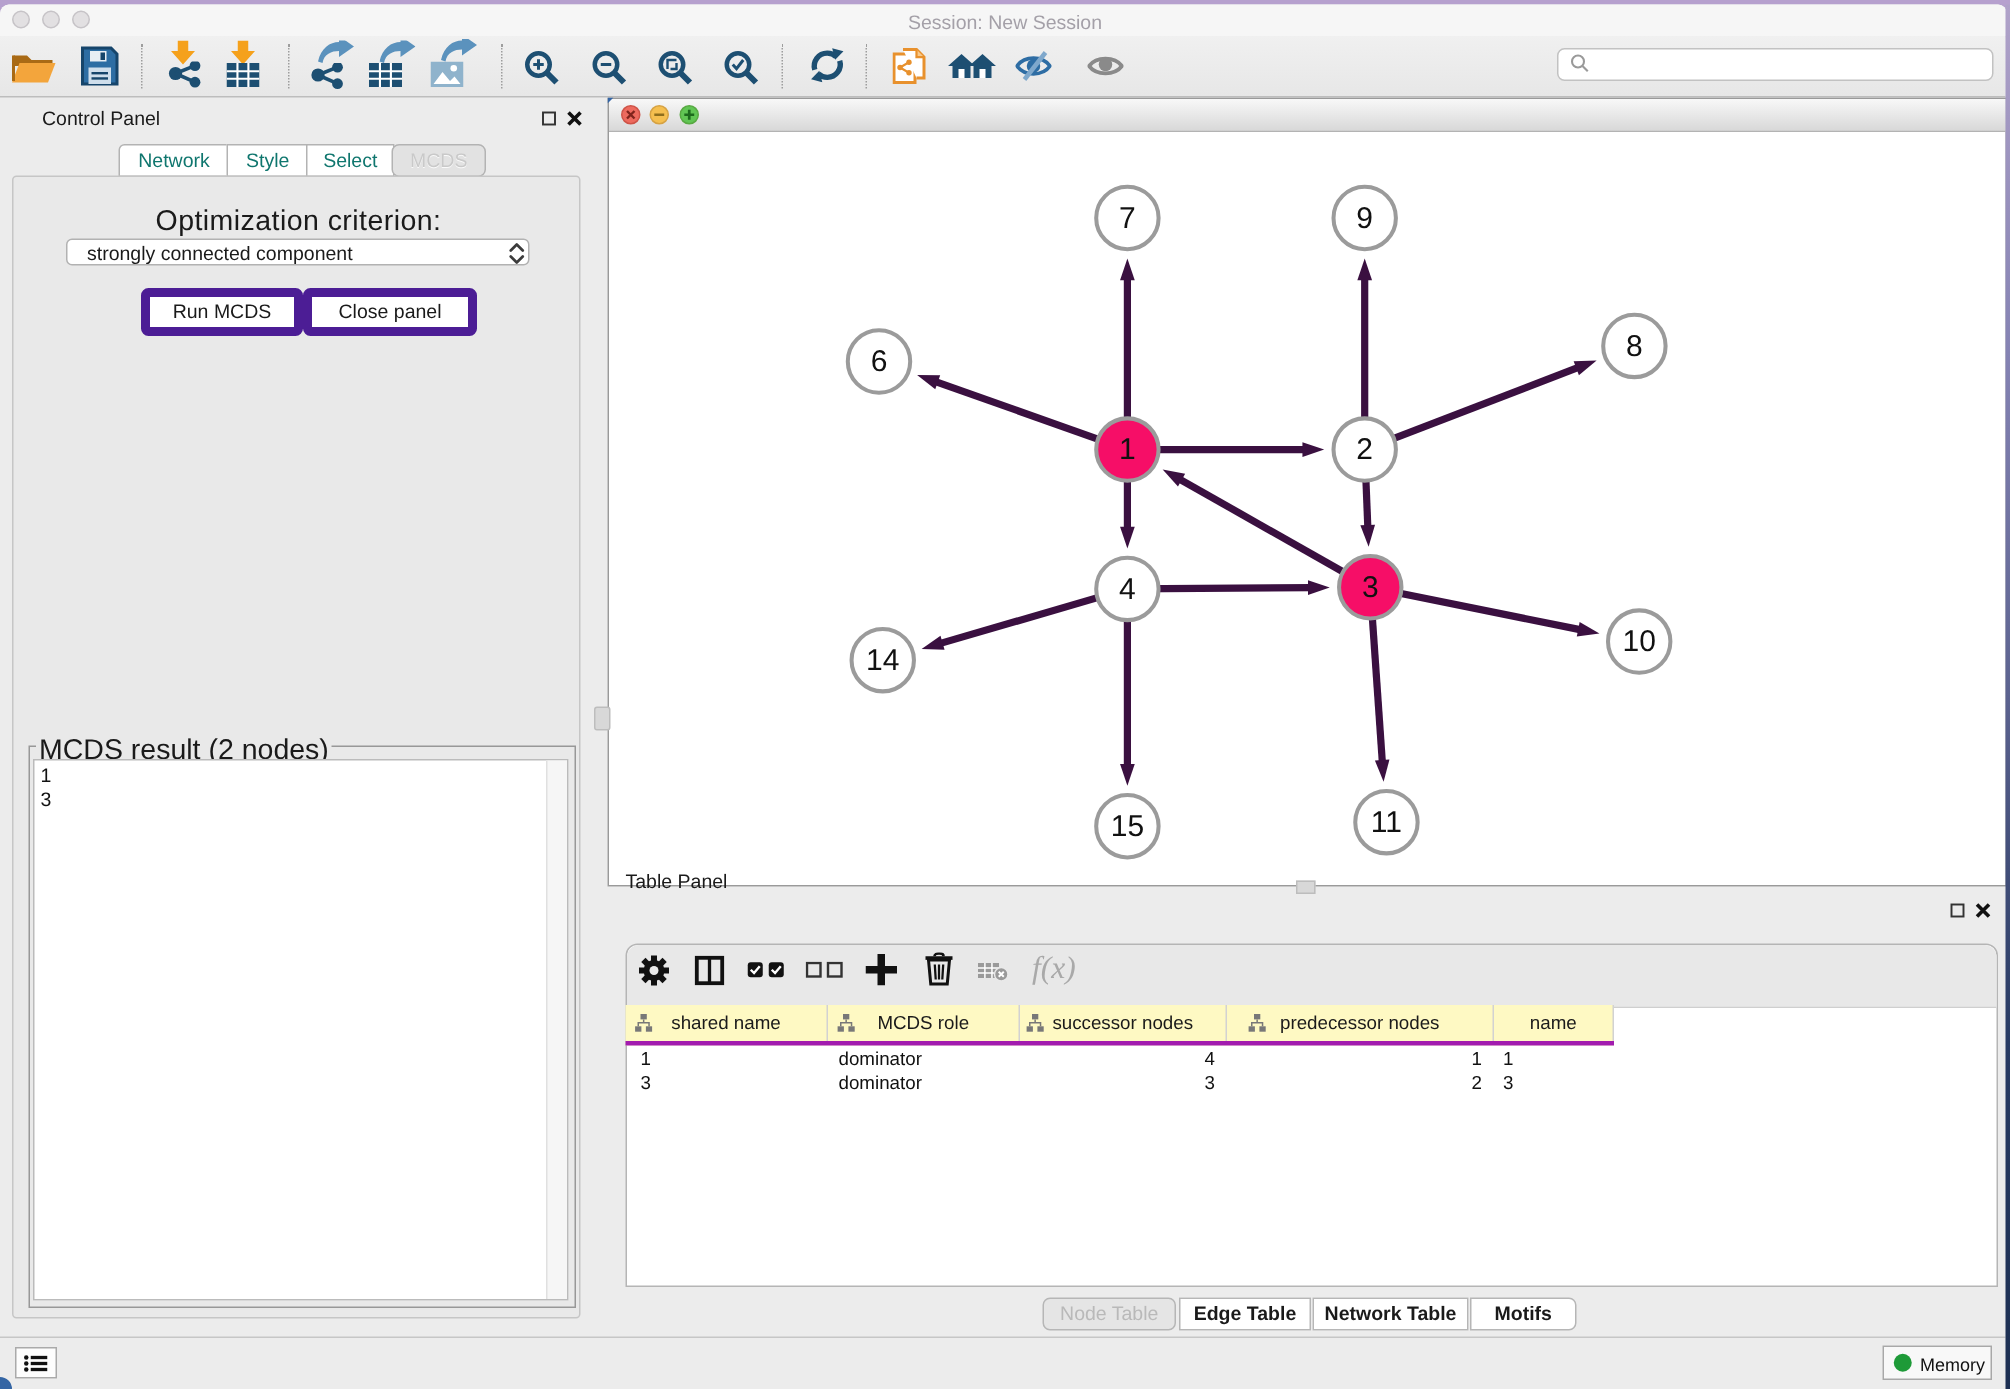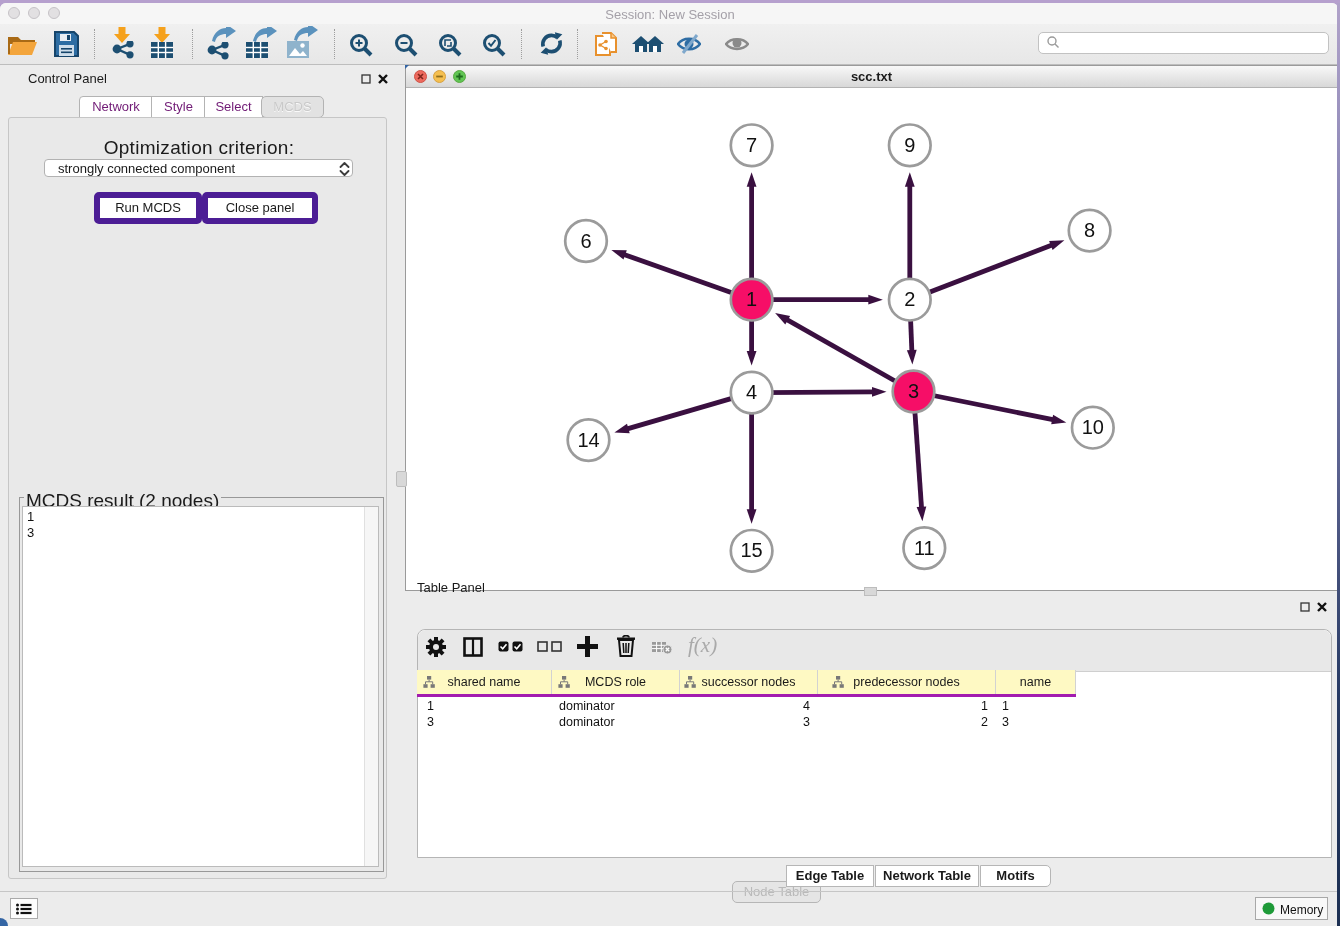--- a/index.html
+++ b/index.html
@@ -6,21 +6,21 @@
 .abs{position:absolute;}
 #window{left:0;top:3px;width:1338px;height:923px;background:#ececec;border-radius:6px 6px 0 0;}
 #titlebar{left:0;top:3px;width:1338px;height:21px;background:#f6f6f6;border-radius:6px 6px 0 0;border-bottom:1px solid #dedede;}
 .tl{width:10px;height:10px;border-radius:50%;background:#e2e0e2;border:1px solid #c6c3c7;top:7px;}
 #wtitle{width:100%;text-align:center;top:7px;font-size:13px;color:#a4a0a8;}
 #toolbar{left:0;top:24px;width:1337px;height:40px;background:linear-gradient(#f0f0f0,#e7e7e7);border-bottom:1px solid #bdbdbd;}
 .sep{top:5px;height:30px;width:0;border-left:1px dotted #9d9d9d;}
 #search{left:1038px;top:32px;width:289px;height:20px;background:#fff;border:1px solid #c2c2c2;border-radius:5px;}
 
 #cp-title{left:28px;top:71px;font-size:13px;color:#1a1a1a;}
-.tab{top:96px;height:20px;background:#fff;border:1px solid #b3b3b3;font-size:13px;color:#701a75;text-align:center;line-height:20px;}
+.tab{top:96px;height:20px;background:#fff;border:1px solid #b3b3b3;font-size:13px;color:#0f766e;text-align:center;line-height:20px;}
 #tabmcds{background:#e2e2e2;color:#c9c9c9;border-radius:5px;text-shadow:0 1px 0 #fafafa;}
 #cp-content{left:8px;top:117px;width:377px;height:760px;background:#e9e9e9;border:1px solid #c6c6c6;border-radius:3px;}
 #optlabel{left:0;top:137px;width:398px;text-align:center;font-size:19px;letter-spacing:0.3px;color:#1a1a1a;}
 #combo{left:44px;top:159px;width:309px;height:18px;background:#fff;border:1px solid #b2b2b2;border-radius:4px;font-size:13px;color:#1a1a1a;line-height:18px;padding-left:13px;box-sizing:border-box;}
 .btn{height:20px;background:#fff;border:6px solid #4c1d95;border-radius:5px;font-size:13px;color:#1a1a1a;text-align:center;line-height:19px;top:192px;}
 #fieldset{left:19px;top:497px;width:363px;height:373px;border:1px solid #989898;}
 #legend{left:24px;top:490px;font-size:19px;color:#1a1a1a;background:#e9e9e9;padding:0 2px;}
 #ta{left:22px;top:506px;width:357px;height:361px;background:#fff;border:1px solid #bbb;font-size:13px;color:#111;line-height:16px;padding:2px 0 0 4px;box-sizing:border-box;}
 #ta-scroll{left:364px;top:507px;width:13px;height:359px;background:#f6f6f6;border-left:1px solid #e0e0e0;}
 
@@ -221,21 +221,20 @@
 <div class="abs light" style="left:47px;background:#61c554;border:1px solid #58a942;"></div>
 <svg class="abs" style="left:10px;top:6px;" width="9" height="9" viewBox="0 0 9 9">
       <path d="M2 2 L7 7 M7 2 L2 7" stroke="#80241c" stroke-width="1.6"></path>
     </svg>
 <svg class="abs" style="left:29px;top:6px;" width="9" height="9" viewBox="0 0 9 9">
       <line x1="1.2" y1="4.5" x2="7.8" y2="4.5" stroke="#8f6e1c" stroke-width="1.8"></line>
     </svg>
 <svg class="abs" style="left:49px;top:6px;" width="9" height="9" viewBox="0 0 9 9">
       <path d="M4.5 1.2 L4.5 7.8 M1.2 4.5 L7.8 4.5" stroke="#1d6a1d" stroke-width="1.8"></path>
     </svg>
-<div id="netname" class="abs">scc.txt</div>
 <svg id="graph" class="abs" style="left:0px;top:22px;" width="931" height="502" viewBox="0 0 931 502">
 <g stroke="#3a1040" stroke-width="4.8">
         <line x1="345.6" y1="211.7" x2="345.6" y2="96.8"></line>
         <line x1="345.6" y1="211.7" x2="217.2" y2="166.2"></line>
         <line x1="345.6" y1="211.7" x2="464.3" y2="211.7"></line>
         <line x1="345.6" y1="211.7" x2="345.6" y2="265.1"></line>
         <line x1="503.8" y1="211.7" x2="503.8" y2="96.8"></line>
         <line x1="503.8" y1="211.7" x2="646.7" y2="156.8"></line>
         <line x1="503.8" y1="211.7" x2="505.9" y2="264.0"></line>
         <line x1="507.5" y1="303.5" x2="380.0" y2="231.2"></line>
@@ -408,21 +407,21 @@
 <div class="abs td" style="left:142px;top:68px;">dominator</div>
 <div class="abs td" style="left:263px;top:68px;width:130px;text-align:right;">4</div>
 <div class="abs td" style="left:401px;top:68px;width:170px;text-align:right;">1</div>
 <div class="abs td" style="left:585px;top:68px;">1</div>
 <div class="abs td" style="left:10px;top:84px;">3</div>
 <div class="abs td" style="left:142px;top:84px;">dominator</div>
 <div class="abs td" style="left:263px;top:84px;width:130px;text-align:right;">3</div>
 <div class="abs td" style="left:401px;top:84px;width:170px;text-align:right;">2</div>
 <div class="abs td" style="left:585px;top:84px;">3</div>
 </div>
-<div class="abs btab" style="left:732px;width:87px;background:#e5e5e5;color:#b9b9b9;font-weight:normal;border-radius:5px;margin-top:16px;">Node Table</div>
+<div class="abs btab" style="left:695px;width:87px;background:#e5e5e5;color:#b9b9b9;font-weight:normal;border-radius:5px;">Node Table</div>
 <div class="abs btab" style="left:786px;width:86px;">Edge Table</div>
 <div class="abs btab" style="left:875px;width:102px;">Network Table</div>
 <div class="abs btab" style="left:980px;width:69px;border-radius:0 5px 5px 0;">Motifs</div>
 
 <div id="statussep" class="abs"></div>
 <div id="listbtn" class="abs"></div>
 <svg class="abs" style="left:16px;top:903px;" width="16" height="12" viewBox="0 0 16 12">
     <g fill="#111">
       <circle cx="1.5" cy="2" r="1.5"></circle>
       <circle cx="1.5" cy="6" r="1.5"></circle>

